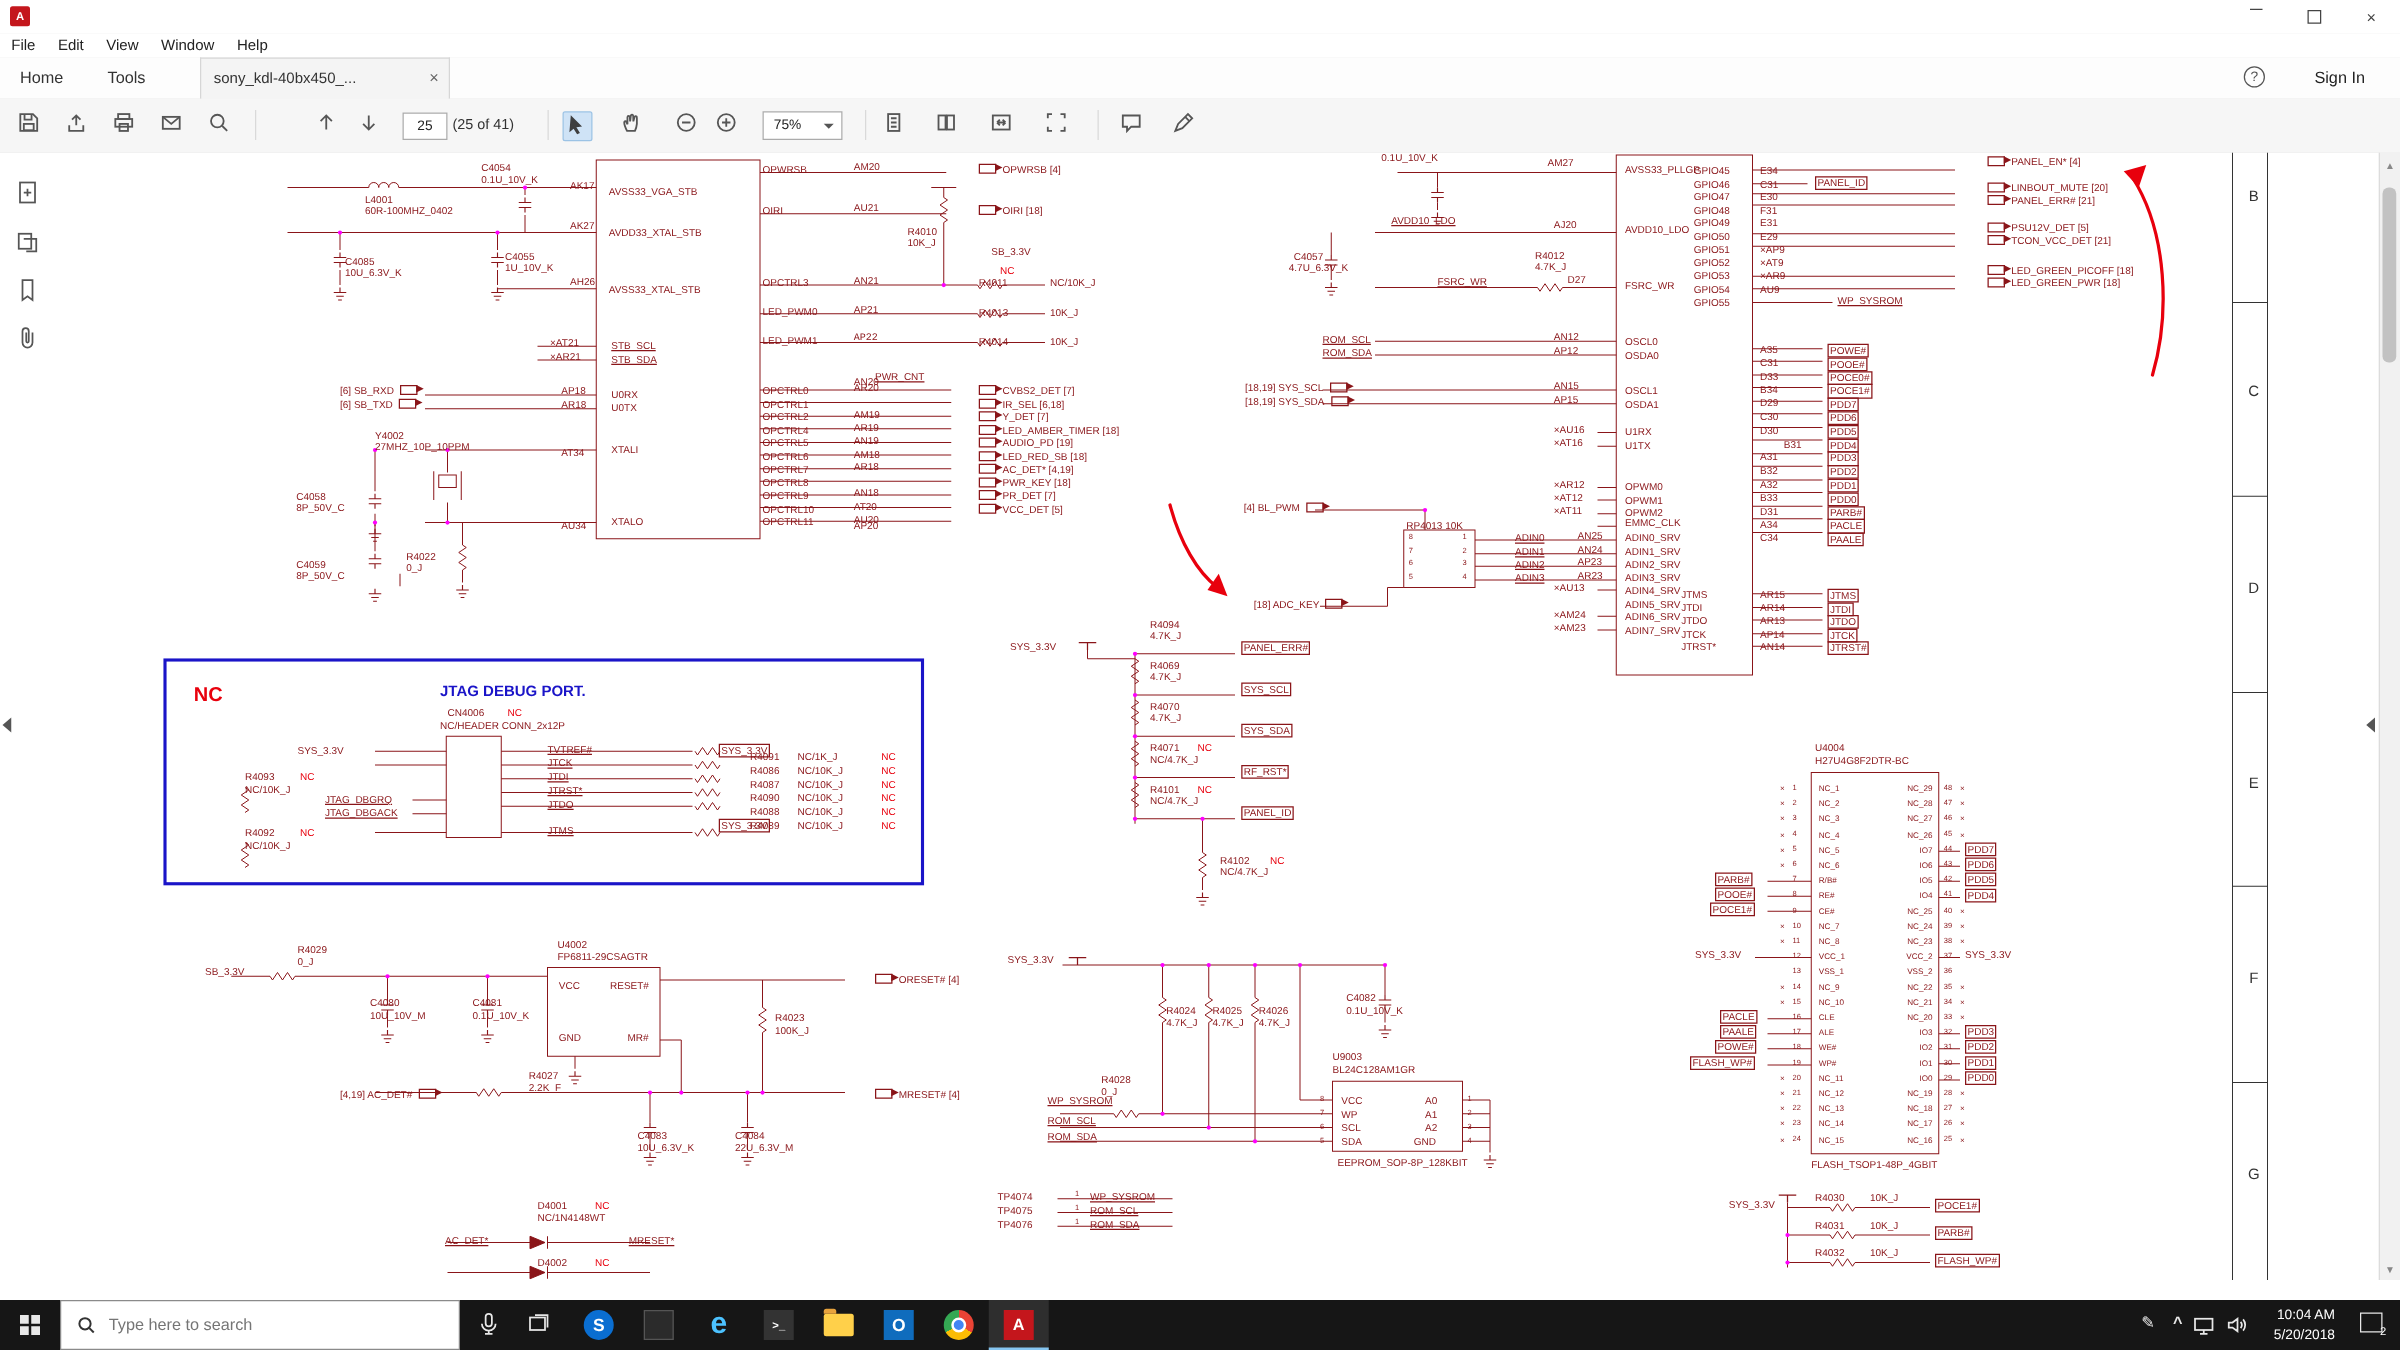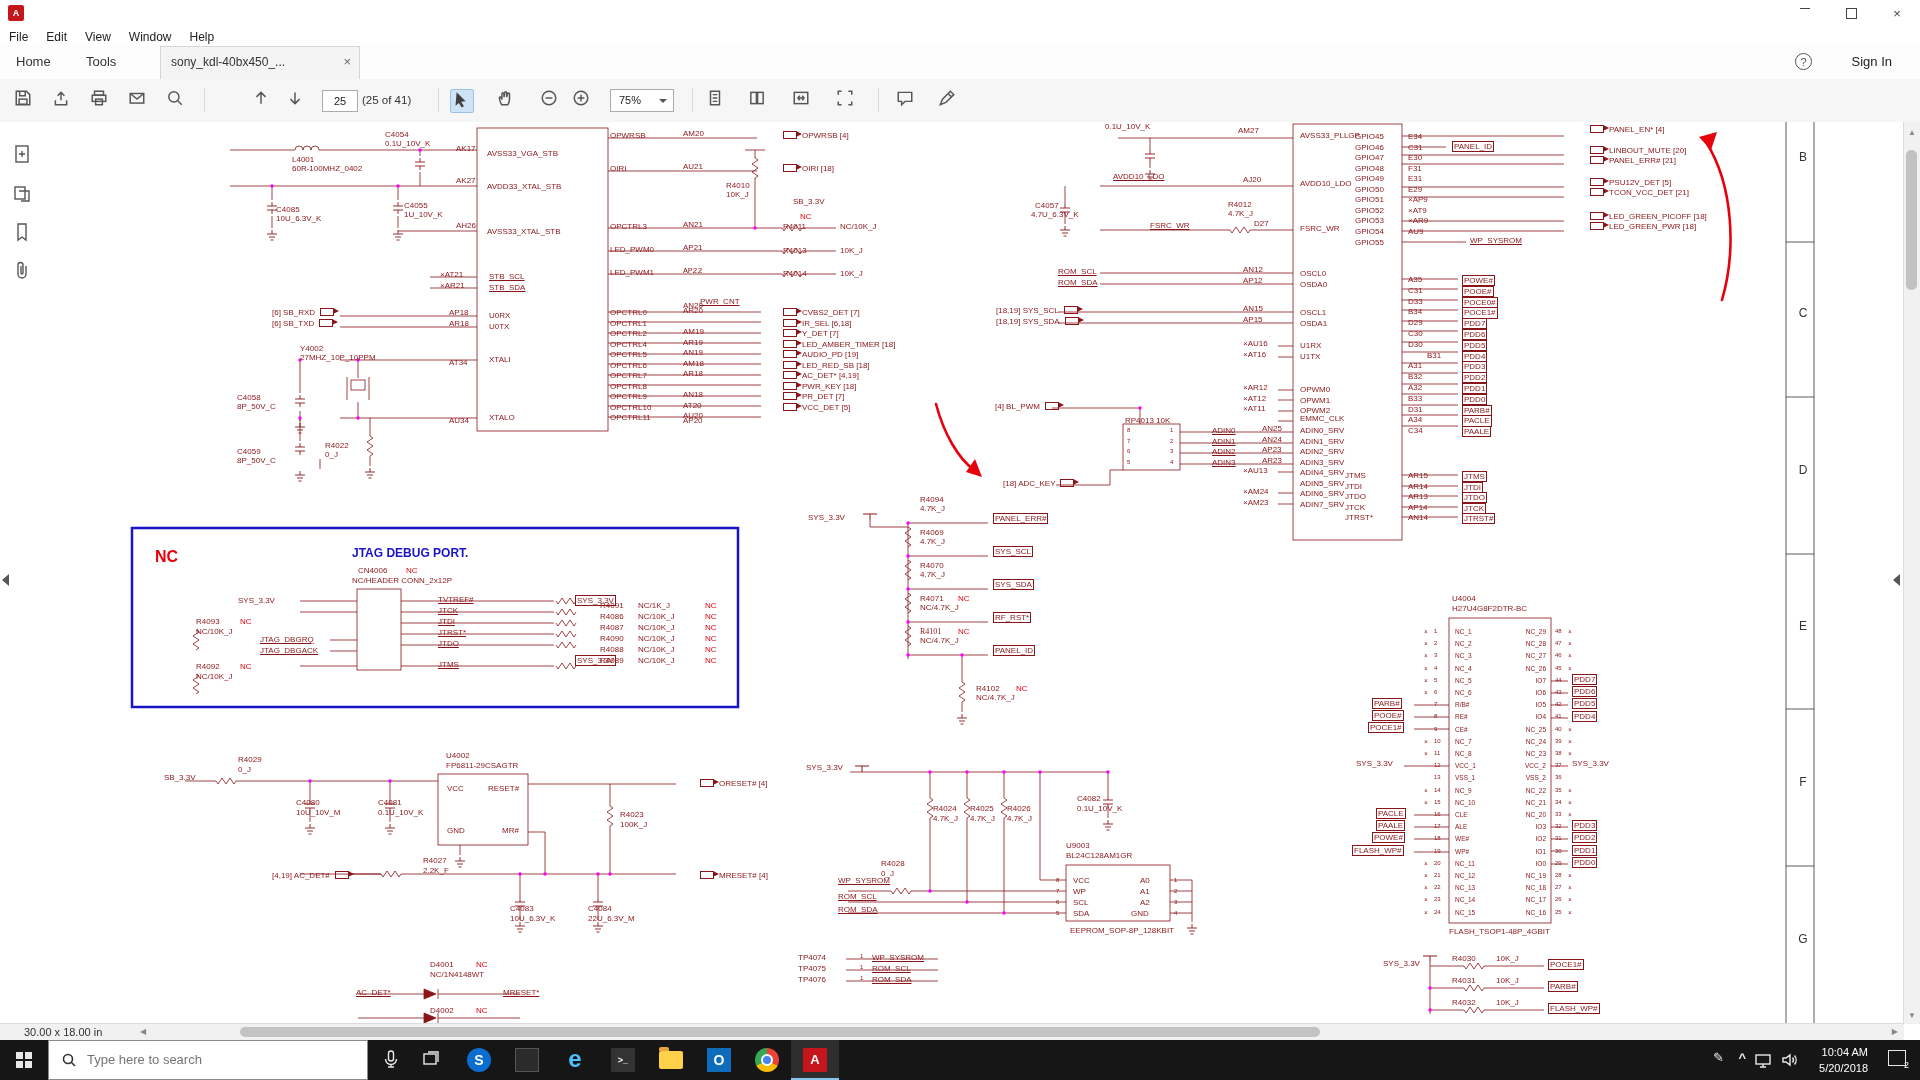--- a/index.html
+++ b/index.html
@@ -540,21 +540,21 @@
         <span class="sl" style="left: 920px; top: 528px;">R4069</span>
         <span class="sl" style="left: 920px; top: 537px;">4.7K_J</span>
         <span class="sl bx" style="left: 993px; top: 546px;">SYS_SCL</span>
         <span class="sl" style="left: 920px; top: 561px;">R4070</span>
         <span class="sl" style="left: 920px; top: 570px;">4.7K_J</span>
         <span class="sl bx" style="left: 993px; top: 579px;">SYS_SDA</span>
         <span class="sl" style="left: 920px; top: 594px;">R4071</span>
         <span class="sl rd" style="left: 958px; top: 594px;">NC</span>
         <span class="sl" style="left: 920px; top: 603px;">NC/4.7K_J</span>
         <span class="sl bx" style="left: 993px; top: 612px;">RF_RST*</span>
-        <span class="sl" style="left: 920px; top: 627px; font-family: Liberation Serif, serif;">R4101</span>
+        <span class="sl" style="left: 920px; top: 627px;">R4101</span>
         <span class="sl rd" style="left: 958px; top: 627px;">NC</span>
         <span class="sl" style="left: 920px; top: 636px;">NC/4.7K_J</span>
         <span class="sl bx" style="left: 993px; top: 645px;">PANEL_ID</span>
         <span class="sl" style="left: 976px; top: 684px;">R4102</span>
         <span class="sl rd" style="left: 1016px; top: 684px;">NC</span>
         <span class="sl" style="left: 976px; top: 693px;">NC/4.7K_J</span>
         <span class="sl rd" style="left: 155px; top: 548px; font-size: 16px; font-weight: bold;">NC</span>
         <span class="sl bl" style="left: 352px; top: 547px; font-size: 12px; font-weight: bold;">JTAG DEBUG PORT.</span>
         <span class="sl" style="left: 358px; top: 566px;">CN4006</span>
         <span class="sl rd" style="left: 406px; top: 566px;">NC</span>
@@ -963,26 +963,20 @@
       </svg></div>
 
   <div class="pane-arrow" style="left:2px;top:452px;border-right:7px solid #555;"></div>
   <div class="pane-arrow" style="right:20px;top:452px;border-right:7px solid #555;"></div>
 
   <div id="vscroll">
     <span class="scroll-arrow" style="top:6px;">▲</span>
     <div id="vthumb"></div>
     <span class="scroll-arrow" style="bottom:4px;">▼</span>
   </div>
-  <div id="hscroll">
-    <span id="size-label">30.00 x 18.00 in</span>
-    <span class="scroll-arrow" style="left:140px;top:3px;">◀</span>
-    <div id="hthumb"></div>
-    <span class="scroll-arrow" style="left:auto;right:6px;top:3px;">▶</span>
-  </div>
 </div>
 
 <div id="taskbar">
   <div id="start-btn">
     <div id="winlogo">
         <i></i>
         <i></i>
         <i></i>
         <i></i>
       </div>

